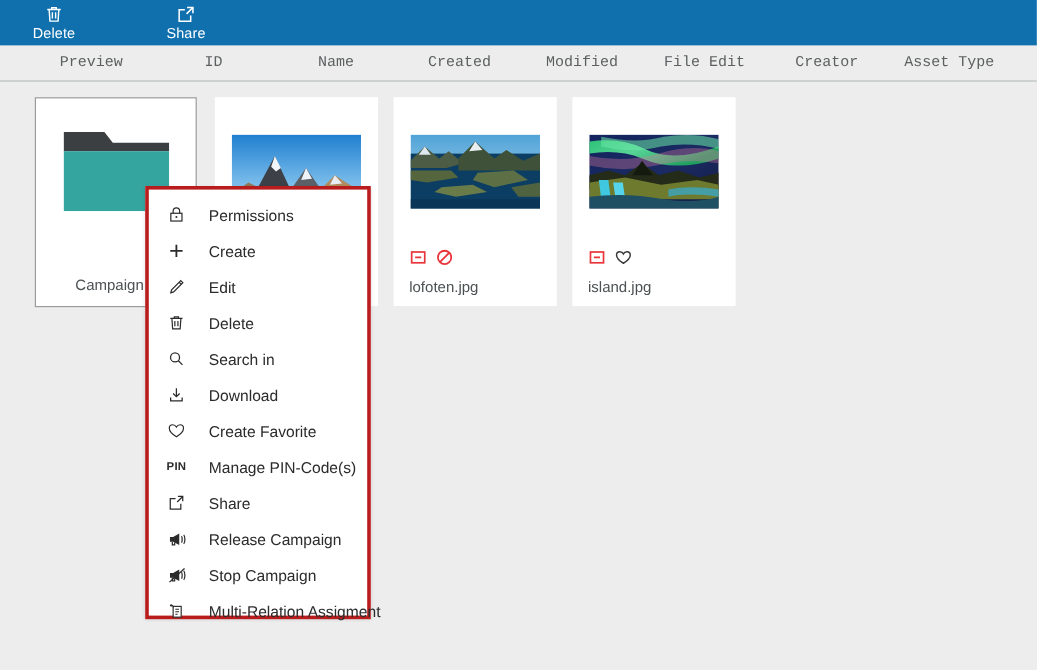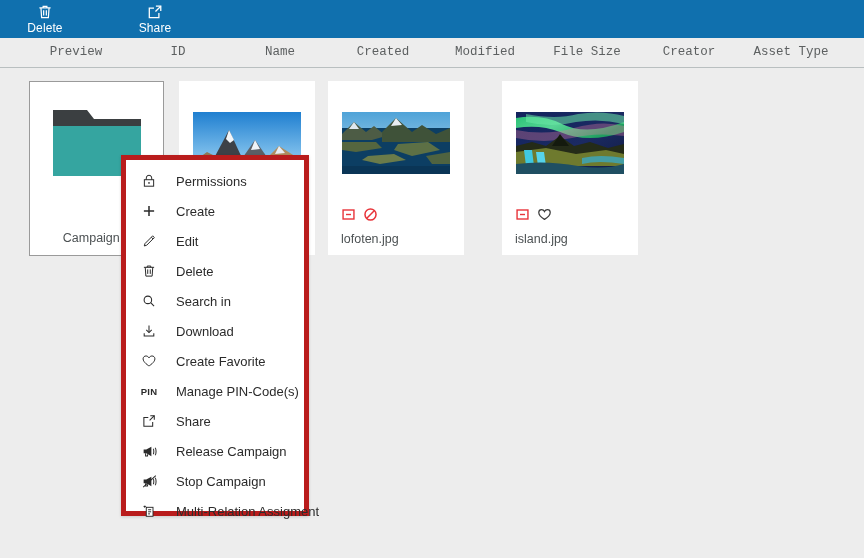--- a/index.html
+++ b/index.html
@@ -57,21 +57,21 @@
     background: #ffffff;
     border: 1px solid transparent;
   }
   .tile.folder-tile {
     left: 29px; width: 135px; height: 175px;
     border: 1px solid #9a9a9a;
   }
   .tile.img-tile { width: 136px; height: 174px; }
   .tile.img-tile.t2 { left: 179px; }
   .tile.img-tile.t3 { left: 328px; }
-  .tile.img-tile.t4 { left: 502px; }
+  .tile.img-tile.t4 { left: 477px; }
 
   .folder-glyph {
     position: absolute; left: 23px; top: 28px;
     width: 88px; height: 66px;
   }
   .tile-caption {
     position: absolute; left: 0; right: 0; bottom: 10px;
     text-align: center;
     font-size: 12.5px; color: #4c5153;
     white-space: nowrap; overflow: hidden;
@@ -92,21 +92,21 @@
     display: flex; align-items: center; gap: 7px;
     height: 16px;
   }
   .badge { width: 15px; height: 15px; display: block; }
 
   
   #ctx-menu {
     position: absolute; left: 121px; top: 155px;
     width: 188px; height: 361px;
     background: #ffffff;
-    border: 5px solid #b91c1c;
+    border: 3px solid #b91c1c;
     box-shadow: 0 1px 3px rgba(0,0,0,.14);
     padding: 6px 0 6px 0;
   }
   .mi {
     height: 30px;
     display: flex; align-items: center;
     padding-left: 14px;
     cursor: pointer;
   }
   .mi-icon {
@@ -153,21 +153,21 @@
     <span class="tb-label">Share</span>
   </div>
 </div>
 
 <div id="col-headers">
   <div class="col-head" style="left:16px;width:120px">Preview</div>
   <div class="col-head" style="left:118px;width:120px">ID</div>
   <div class="col-head" style="left:220px;width:120px">Name</div>
   <div class="col-head" style="left:323px;width:120px">Created</div>
   <div class="col-head" style="left:425px;width:120px">Modified</div>
-  <div class="col-head" style="left:527px;width:120px">File Size</div>
+  <div class="col-head" style="left:527px;width:120px">File Edit</div>
   <div class="col-head" style="left:629px;width:120px">Creator</div>
   <div class="col-head" style="left:731px;width:120px">Asset Type</div>
 </div>
 
 <div id="tiles">
 
   <div class="tile folder-tile">
     <span class="folder-glyph">
       <svg viewBox="0 0 88 66" width="88" height="66">
         <path d="M0 0 H34 L41 9 H88 V16 H0 Z" fill="#3b3f41"></path>

